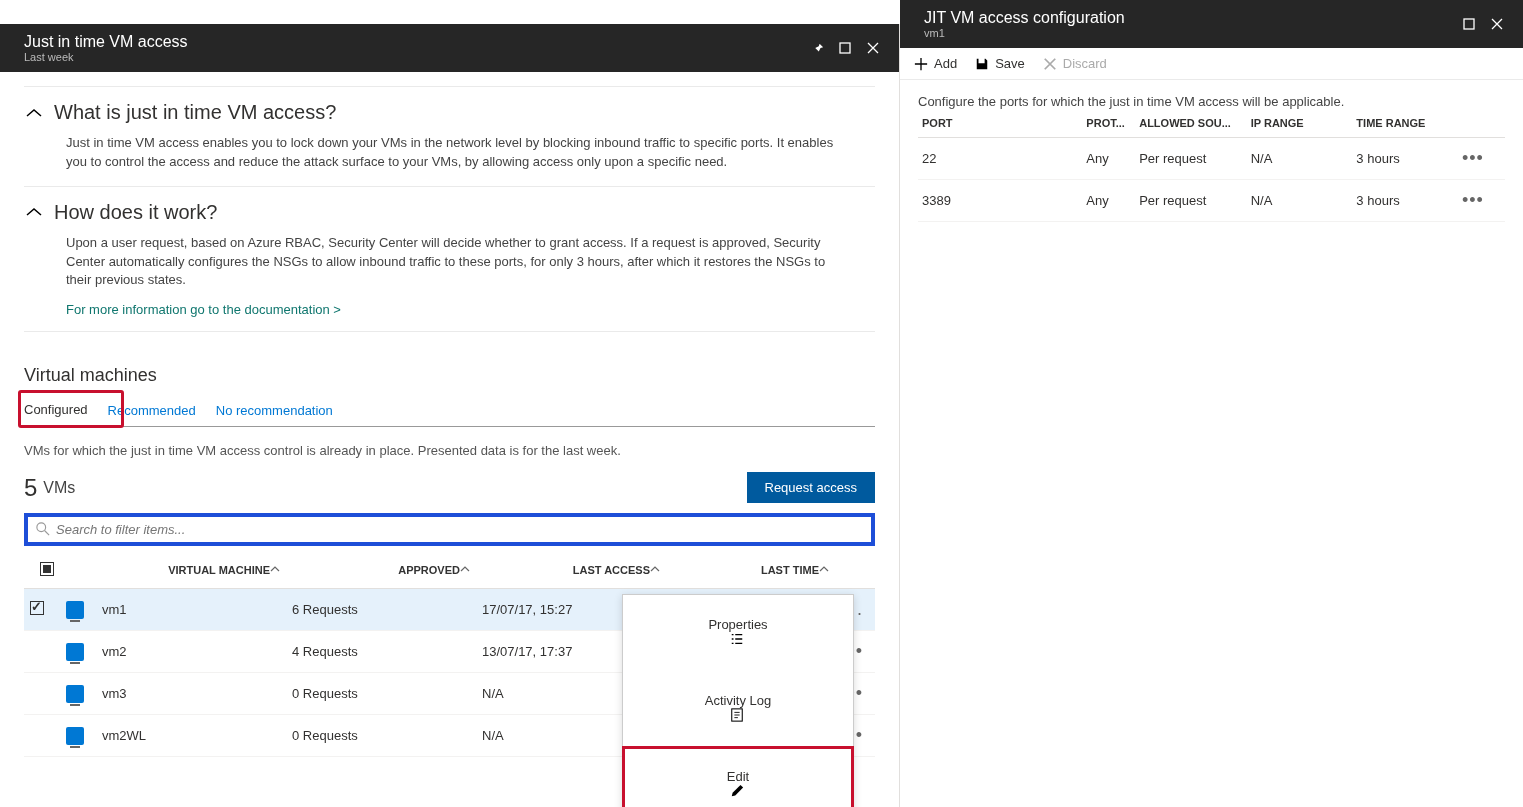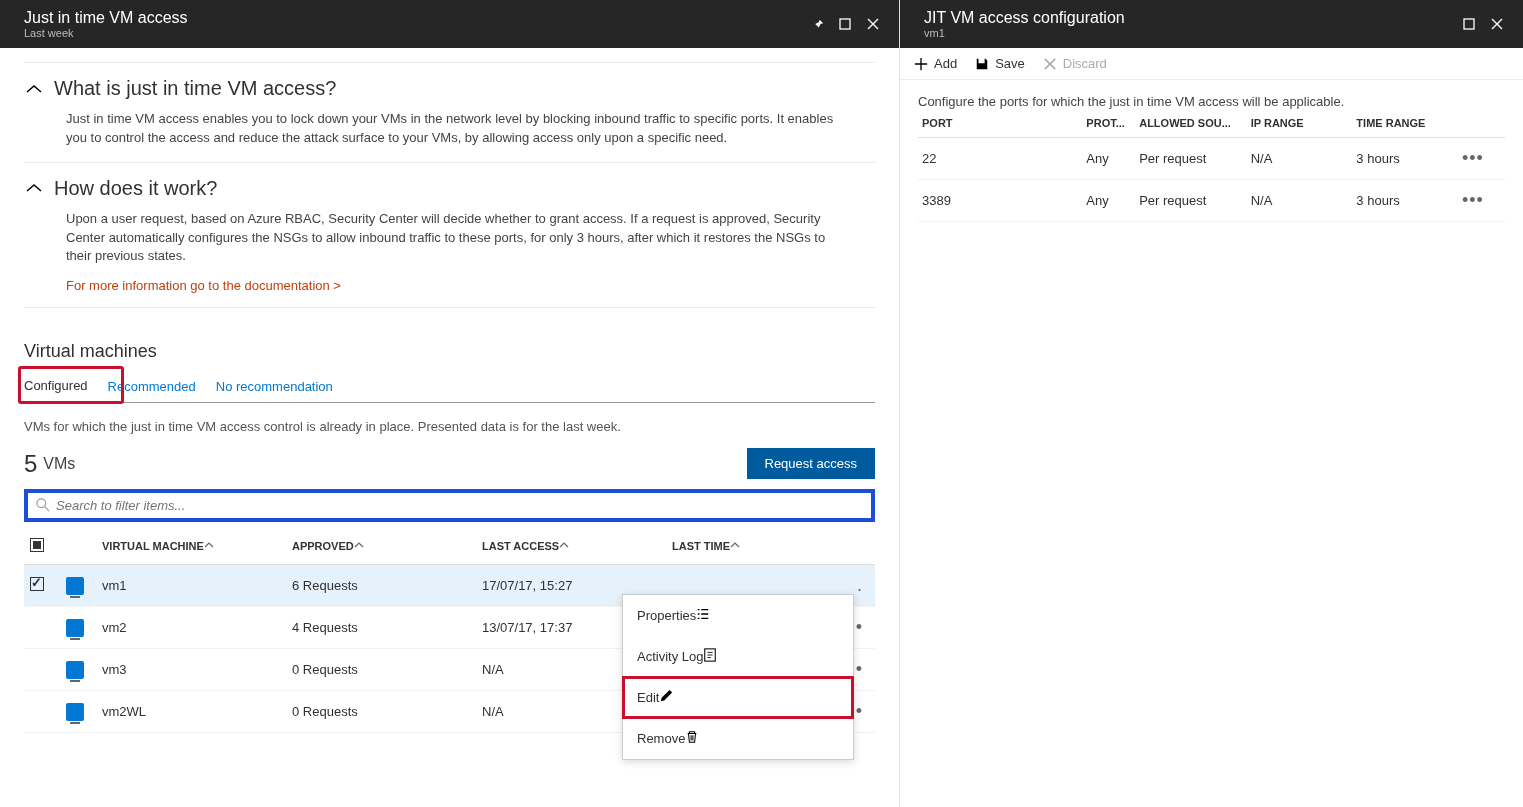--- a/index.html
+++ b/index.html
@@ -1,37 +1,37 @@
 <!DOCTYPE html>
 <html><head>
 <meta charset="utf-8">
 <style>
 * { margin: 0; padding: 0; box-sizing: border-box; font-family: "Segoe UI", Arial, sans-serif; }
 body { width: 1523px; height: 807px; background: #fff; color: #323130; font-size: 13px; overflow: hidden; }
 
 .main-layout { display: flex; height: 100%; }
-.left-panel { width: 900px; border-right: 1px solid #e1dfdd; display: flex; flex-direction: column; }
+.left-panel { width: 900px; border-right: 1px solid #e1dfdd; display: flex; flex-direction: column; margin-top: 24px; }
 .right-panel { flex: 1; display: flex; flex-direction: column; }
 
 .blade-header { background: #262626; color: #fff; height: 48px; display: flex; align-items: center; padding: 0 12px 0 24px; }
 .blade-header .title-block { flex: 1; }
 .blade-header .title { font-size: 16px; font-weight: 400; line-height: 1.2; }
 .blade-header .subtitle { font-size: 11px; color: #bbb; line-height: 1.2; }
 .blade-header .win-btn { width: 28px; height: 28px; display: flex; align-items: center; justify-content: center; cursor: pointer; }
 .blade-header .win-btn svg { fill: #fff; }
 
 .left-body { padding: 14px 24px 0 24px; overflow-y: auto; flex: 1; }
 
 .info-section { border-top: 1px solid #eaeaea; border-bottom: 1px solid #eaeaea; padding: 14px 0 14px 0; margin-bottom: -1px; }
 .info-section .heading-row { display: flex; align-items: center; gap: 10px; }
 .info-section .chev { width: 20px; display: flex; justify-content: center;}
 .info-section .chev svg { stroke: #000; stroke-width: 1.5; fill: none; }
 .info-section h2 { font-size: 20px; font-weight: 400; color: #323130; }
 .info-section p { margin-left: 42px; margin-top: 10px; font-size: 13px; color: #444; line-height: 1.45; max-width: 780px; }
-.info-section a { margin-left: 42px; display: inline-block; margin-top: 12px; color: #c2410c; text-decoration: none; font-size: 13px; }
+.info-section a { margin-left: 42px; display: inline-block; margin-top: 12px; color: #0f766e; text-decoration: none; font-size: 13px; }
 
 h3.section-title { font-size: 18px; font-weight: 400; margin-top: 34px; margin-bottom: 10px; }
 
 .tabs-row { display: flex; align-items: center; gap: 20px; border-bottom: 1px solid #999; position: relative; text-align: center; }
 .tabs-row .highlight-box { position: absolute; top: -6px; left: -6px; width: 106px; height: 38px; border: 3px solid #c8102e; border-radius: 3px; pointer-events: none; }
 .tab { padding: 6px 0 8px 0; font-size: 13px; color: #0078d4; cursor: pointer; }
 .tab.active { color: #323130; border-bottom: 2px solid #323130; margin-bottom: -1px; }
 
 .tab-desc { font-size: 13px; color: #555; margin-top: 16px; }
 
@@ -39,39 +39,39 @@
 .count-row .count { font-size: 24px; font-weight: 400; margin-right: 6px; }
 .count-row .count-label { font-size: 16px; color: #444; }
 .count-row .spacer { flex: 1; }
 .req-btn { background: #005a9e; color: #fff; border: none; padding: 8px 18px; font-size: 13px; cursor: pointer; }
 
 .search-box { margin-top: 10px; border: 4px solid #1d4ed8; display: flex; align-items: flex-start; padding: 5px 8px; }
 .search-box svg { stroke: #999; fill: none; }
 .search-box input { border: none; outline: none; flex: 1; font-size: 13px; margin-left: 6px; font-style: italic; color: #666; }
 
 .vm-table { width: 100%; border-collapse: collapse; margin-top: 6px; table-layout: fixed; }
-.vm-table th { text-align: left; font-size: 11px; font-weight: 600; color: #333; padding: 10px 6px; border-bottom: 1px solid #e1dfdd; }
+.vm-table th { text-align: right; font-size: 11px; font-weight: 600; color: #333; padding: 10px 6px; border-bottom: 1px solid #e1dfdd; }
 .vm-table td { padding: 10px 6px; border-bottom: 1px solid #f3f2f1; font-size: 13px; color: #323130; }
 .vm-table tr.selected td { background: #e5f1fb; }
 .vm-table .vm-icon { display: inline-block; width: 18px; height: 18px; background: #0078d4; border-radius: 2px; vertical-align: middle; margin-right: 6px; position: relative; }
 .vm-table .vm-icon::after { content: ""; position: absolute; bottom: -3px; left: 4px; width: 10px; height: 2px; background: #666; }
 .vm-table .chk { width: 14px; height: 14px; border: 1px solid #333; display: inline-block; position: relative; }
 .vm-table .chk.sq::after { content: ""; position: absolute; top: 2px; left: 2px; right: 2px; bottom: 2px; background: #333; }
 .vm-table .chk.check::after { content: "✓"; position: absolute; top: -3px; left: 0px; font-size: 13px; font-weight: bold; }
 .vm-table .more-dots { font-size: 18px; letter-spacing: 1px; color: #666; cursor: pointer; text-align: right; padding-right: 12px;}
 
 .col-chk { width: 36px; }
 .col-vm { width: 190px; }
 .col-app { width: 190px; }
 .col-la { width: 190px; }
 .col-lu { width: auto; }
 .col-more { width: 40px; }
 
 .context-menu { position: absolute; top: 594px; left: 622px; width: 232px; background: #fff; border: 1px solid #ccc; box-shadow: 0 2px 8px rgba(0,0,0,0.15); z-index: 10; }
-.context-menu .item { display: flex; align-items: center; padding: 12px 14px; font-size: 13px; cursor: pointer; }
+.context-menu .item { display: flex; align-items: center; padding: 22px 14px; font-size: 13px; cursor: pointer; flex-direction: column; }
 .context-menu .item .mi-icon { width: 16px; }
 .context-menu .item.boxed { outline: 3px solid #c8102e; outline-offset: -2px; border-radius: 0; }
 
 .right-toolbar { display: flex; align-items: center; gap: 18px; padding: 8px 14px; border-bottom: 1px solid #eaeaea; }
 .tool-btn { display: flex; align-items: center; gap: 6px; font-size: 13px; cursor: pointer; }
 .tool-btn.disabled { color: #aaa; }
 .tool-btn svg { width: 14px; height: 14px; }
 
 .right-body { padding: 14px 18px; }
 .right-body .desc { font-size: 13px; color: #444; }

